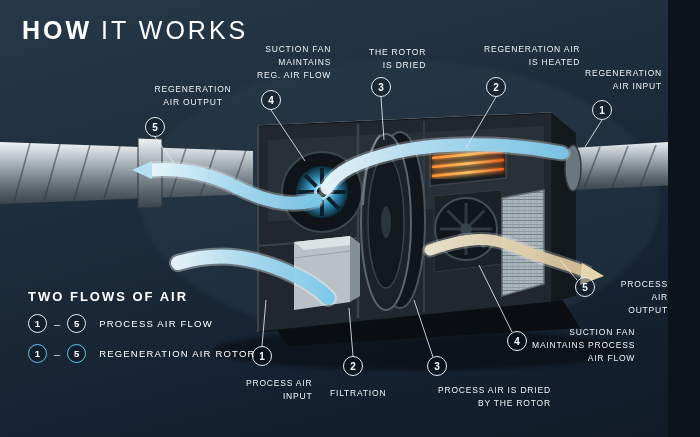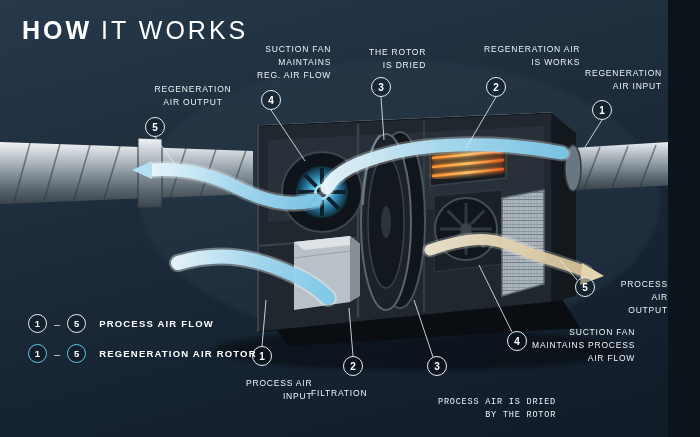--- a/index.html
+++ b/index.html
@@ -19,22 +19,22 @@
     position:absolute; color:#eef3f6; font-size:8.5px; letter-spacing:.8px;
     line-height:1.5; white-space:pre-line; font-weight:normal;text-align:right;
   }
   .lbl0{left:136px;top:83px;width:114px;text-align:center;}
   .lbl1{left:257px;top:43px;}
   .lbl2{left:369px;top:38px;margin-top:8px;}
   .lbl3{left:484px;top:43px;}
   .lbl4{left:585px;top:67px;}
   .lbl5{left:602px;top:278px;}
   .lbl6{left:532px;top:326px;}
-  .lbl7{left:438px;top:396px;font-family:Liberation Mono, monospace;}
-  .lbl8{left:311px;top:387px;}
+  .lbl7{left:438px;top:384px;}
+  .lbl8{left:330px;top:387px;}
   .lbl9{left:246px;top:377px;}
 
   .cir {
     position:absolute; width:20px; height:20px; border-radius:50%;
     border:1.5px solid #e9eff3; color:#ffffff; font-size:10px; font-weight:bold;
     display:flex; align-items:center; justify-content:center;
     background:rgba(10,18,26,.35);
   }
   .cir0{left:145px;top:117px;}
   .cir1{left:261px;top:90px;}
@@ -51,21 +51,21 @@
   .legend-row { position:absolute; display:flex; align-items:center; gap:7px; color:#ffffff; }
   .lr1{left:28px;top:314px;}
   .lr2{left:28px;top:344px;}
   .cir-s {
     width:19px; height:19px; border-radius:50%; border:1.5px solid #e9eff3;
     display:flex; align-items:center; justify-content:center;
     font-size:9.5px; font-weight:bold; color:#ffffff; background:rgba(10,18,26,.35);
   }
   .blue { border-color:#5fc6ea; }
   .legend-row .sep { font-size:11px; color:#dfe6ea; }
-  .legend-row .rl { font-size:9.5px; letter-spacing:1.2px; margin-left:6px; font-weight:bold; }
+  .legend-row .rl { font-size:9.5px; letter-spacing:1.2px; margin-left:6px; font-weight:normal; }
 </style>
 </head>
 <body>
 
 <div class="stage">
 
   <svg class="art" viewBox="0 0 700 437">
     <defs>
       <linearGradient id="gMetal" x1="0" y1="0" x2="0" y2="1">
         <stop offset="0" stop-color="#f0f3f5"></stop>
@@ -227,21 +227,21 @@
   <div class="lbl lbl1">SUCTION FAN
 MAINTAINS
 REG. AIR FLOW</div>
   <div class="cir cir1">4</div>
 
   <div class="lbl lbl2">THE ROTOR
 IS DRIED</div>
   <div class="cir cir2">3</div>
 
   <div class="lbl lbl3">REGENERATION AIR
-IS WORKS</div>
+IS HEATED</div>
   <div class="cir cir3">2</div>
 
   <div class="lbl lbl4">REGENERATION
 AIR INPUT</div>
   <div class="cir cir4">1</div>
 
   <div class="lbl lbl5">PROCESS AIR
 OUTPUT</div>
   <div class="cir cir5">5</div>
 
@@ -254,20 +254,21 @@
 BY THE ROTOR</div>
   <div class="cir cir7">3</div>
 
   <div class="lbl lbl8">FILTRATION</div>
   <div class="cir cir8">2</div>
 
   <div class="lbl lbl9">PROCESS AIR
 INPUT</div>
   <div class="cir cir9">1</div>
 
+  <div class="legend-title">TWO FLOWS OF AIR</div>
 
   <div class="legend-row lr1">
     <span class="cir-s">1</span>
     <span class="sep">–</span>
     <span class="cir-s">5</span>
     <span class="rl">PROCESS AIR FLOW</span>
   </div>
 
   <div class="legend-row lr2">
     <span class="cir-s blue">1</span>

